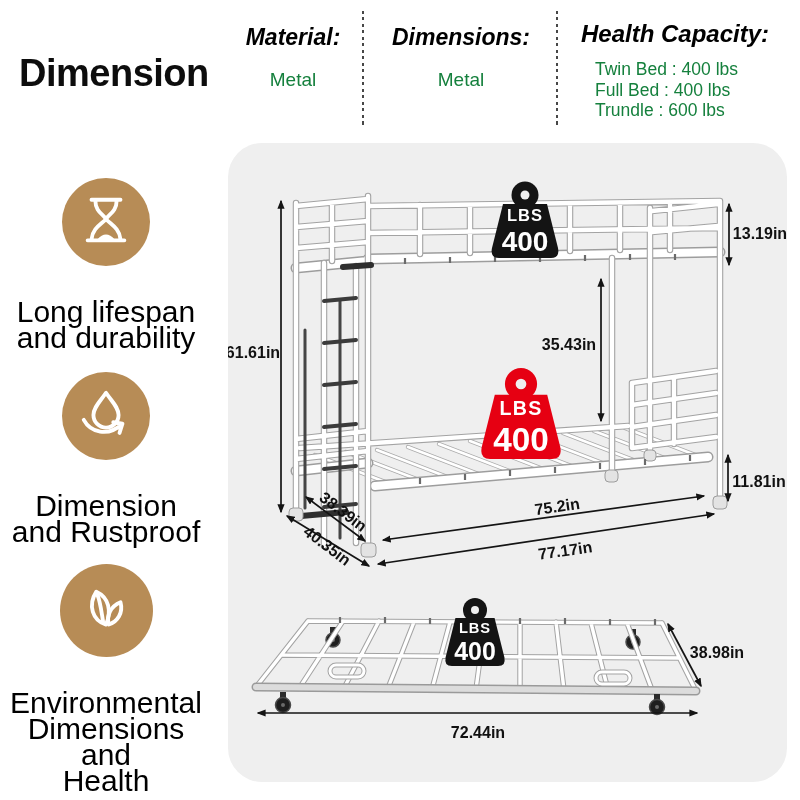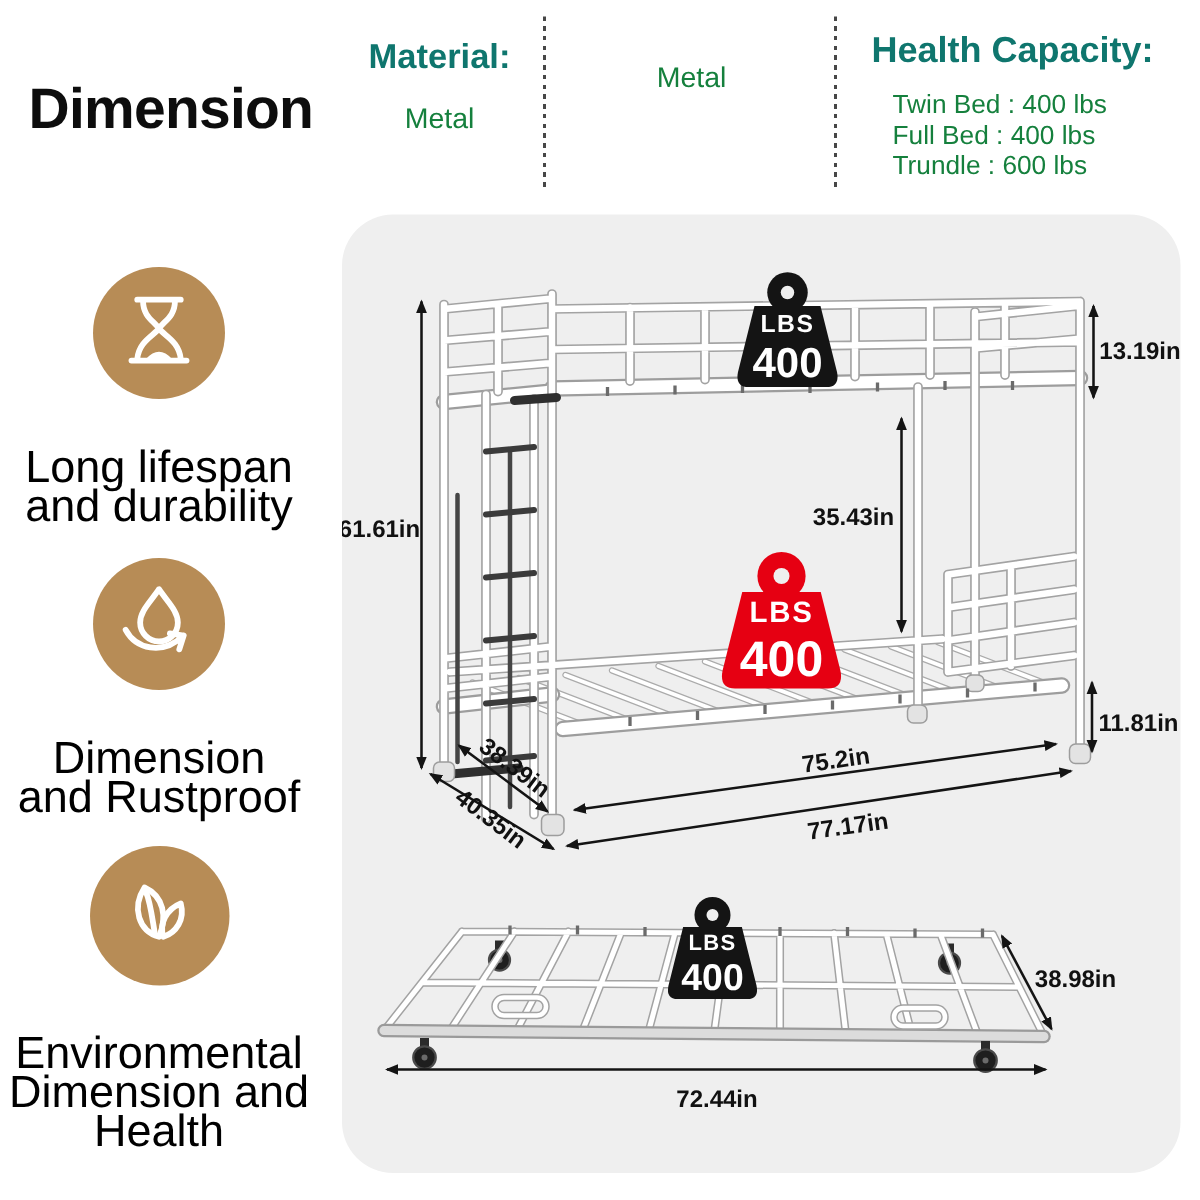--- a/index.html
+++ b/index.html
@@ -7,21 +7,21 @@
     width:800px;height:800px;position:relative;overflow:hidden;
     background:#ffffff;color:#111;
     font-family:"Liberation Sans","DejaVu Sans",sans-serif;
   }
   
   .page-title{
     position:absolute;left:19px;top:12px;margin:0;
     font-size:38px;line-height:41px;font-weight:800;letter-spacing:-0.5px;color:#0d0d0d;
   }
   .spec{position:absolute;top:24px;text-align:center;}
-  .spec-label{font-size:23px;font-weight:700;color:#0f766e;}
+  .spec-label{font-size:23px;font-weight:700;color:#000000;font-style:italic;}
   .spec-value{font-size:19px;margin-top:18px;color:#15803d;}
   .spec-c1{left:230px;width:126px;}
   .spec-c2{left:368px;width:186px;}
   .spec-c3{left:562px;width:226px;top:20px;}
   .spec-c3 .spec-label{font-size:24px;}
   .wc-lines{margin-top:11px;text-align:left;padding-left:33px;font-size:17.5px;line-height:20.5px;font-weight:500;color:#15803d;}
   .vdivider{
     position:absolute;top:11px;width:2px;height:114px;
     background:repeating-linear-gradient(to bottom,#474747 0 3px,transparent 3px 6.5px);
   }
@@ -64,20 +64,21 @@
 <body>
 
 <h1 class="page-title"><br><span>Dimension</span></h1>
 
 <div class="spec spec-c1">
   <div class="spec-label">Material:</div>
   <div class="spec-value">Metal</div>
 </div>
 <div class="vdivider vd1"></div>
 <div class="spec spec-c2">
+  <div class="spec-label">Dimensions:</div>
   <div class="spec-value">Metal</div>
 </div>
 <div class="vdivider vd2"></div>
 <div class="spec spec-c3">
   <div class="spec-label">Health Capacity:</div>
   <div class="wc-lines">
     <div>Twin Bed : 400 lbs</div>
     <div>Full Bed : 400 lbs</div>
     <div>Trundle : 600 lbs</div>
   </div>
@@ -106,21 +107,21 @@
 </div>
 
 <div class="feature f3">
   <div class="fcircle">
     <svg viewBox="0 0 60 60" fill="none" stroke="#fff" stroke-width="4" stroke-linecap="round" stroke-linejoin="round">
       <path d="M20 10 C33 16 36 30 30 44 C16 40 11 24 20 10 Z"></path>
       <path d="M27 41 C25 29 24 20 21 13"></path>
       <path d="M45 21 C48 32 42 41 33 44 C30 35 35 25 45 21 Z"></path>
     </svg>
   </div>
-  <div class="ftext"><span>Environmental</span><br><span>Dimension and</span><br><span>Health</span></div>
+  <div class="ftext"><span>Environmental</span><br><span>Dimensions and</span><br><span>Health</span></div>
 </div>
 
 <svg class="diagram" viewBox="228 143 559 639">
   <defs>
     <marker id="ah" viewBox="0 0 10 8" refX="8.5" refY="4" markerWidth="9" markerHeight="7.5" orient="auto-start-reverse" markerUnits="userSpaceOnUse">
       <path d="M0 0 L10 4 L0 8 Z" fill="#141414"></path>
     </marker>
     <path id="tubes" d="M296 203 L296 514 M368 196 L368 549 M720 201 L720 502 M650 208 L650 456 M612 258 L612 476 M368 206 L720 201 M368 233 L720 228 M420 205 L420 254 M470 205 L470 253 M520 204 L520 252 M570 204 L570 251 M620 203 L620 250 M670 203 L670 250 M296 206 L368 199 M296 227 L368 221 M296 248 L368 242 M332 204 L332 261 M652 211 L718 204 M652 232 L718 226 M324 263 L324 546 M356 266 L356 543 M300 448 L628 426 M296 439 L368 431 M296 459 L368 451 M632 383 L716 371 M632 405 L716 393 M632 427 L716 415 M632 448 L716 437 M632 383 L632 448 M674 378 L674 444"></path>
     <path id="slats" d="M388 483 L315 455 M419 480 L346 452 M450 478 L377 450 M481 475 L408 447 M512 472 L439 444 M543 469 L470 441 M574 467 L501 439 M605 464 L532 436 M636 461 L563 433 M667 459 L594 431 M698 456 L625 428"></path>
     <path id="bands" d="M368 259 L720 252 M296 268 L368 261 M375 486 L708 457 M296 471 L368 463"></path>

